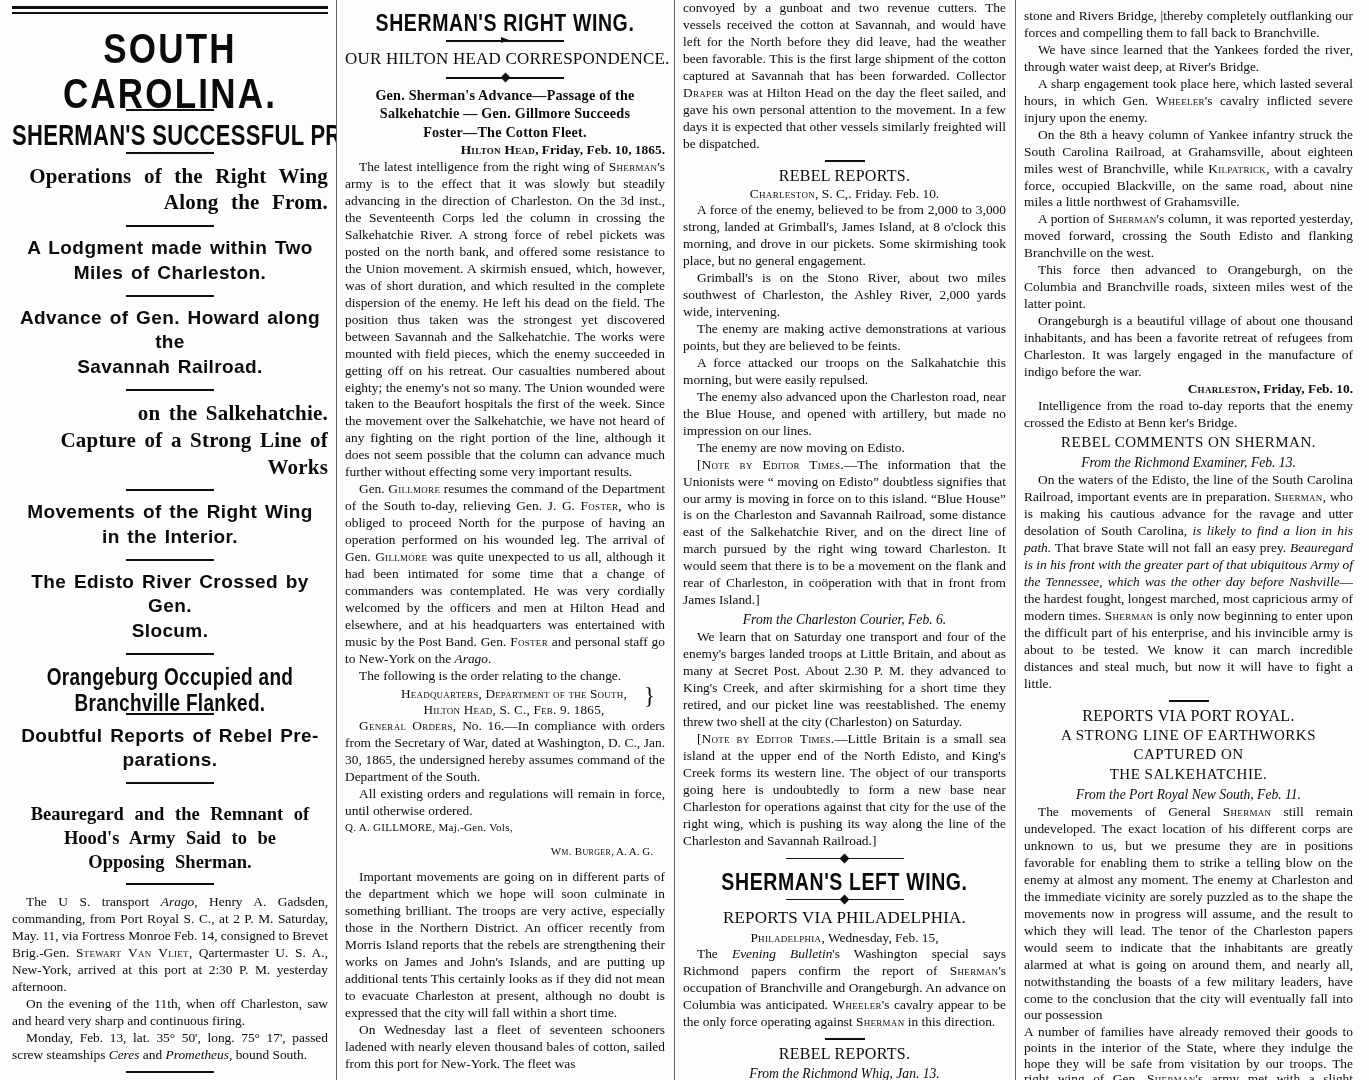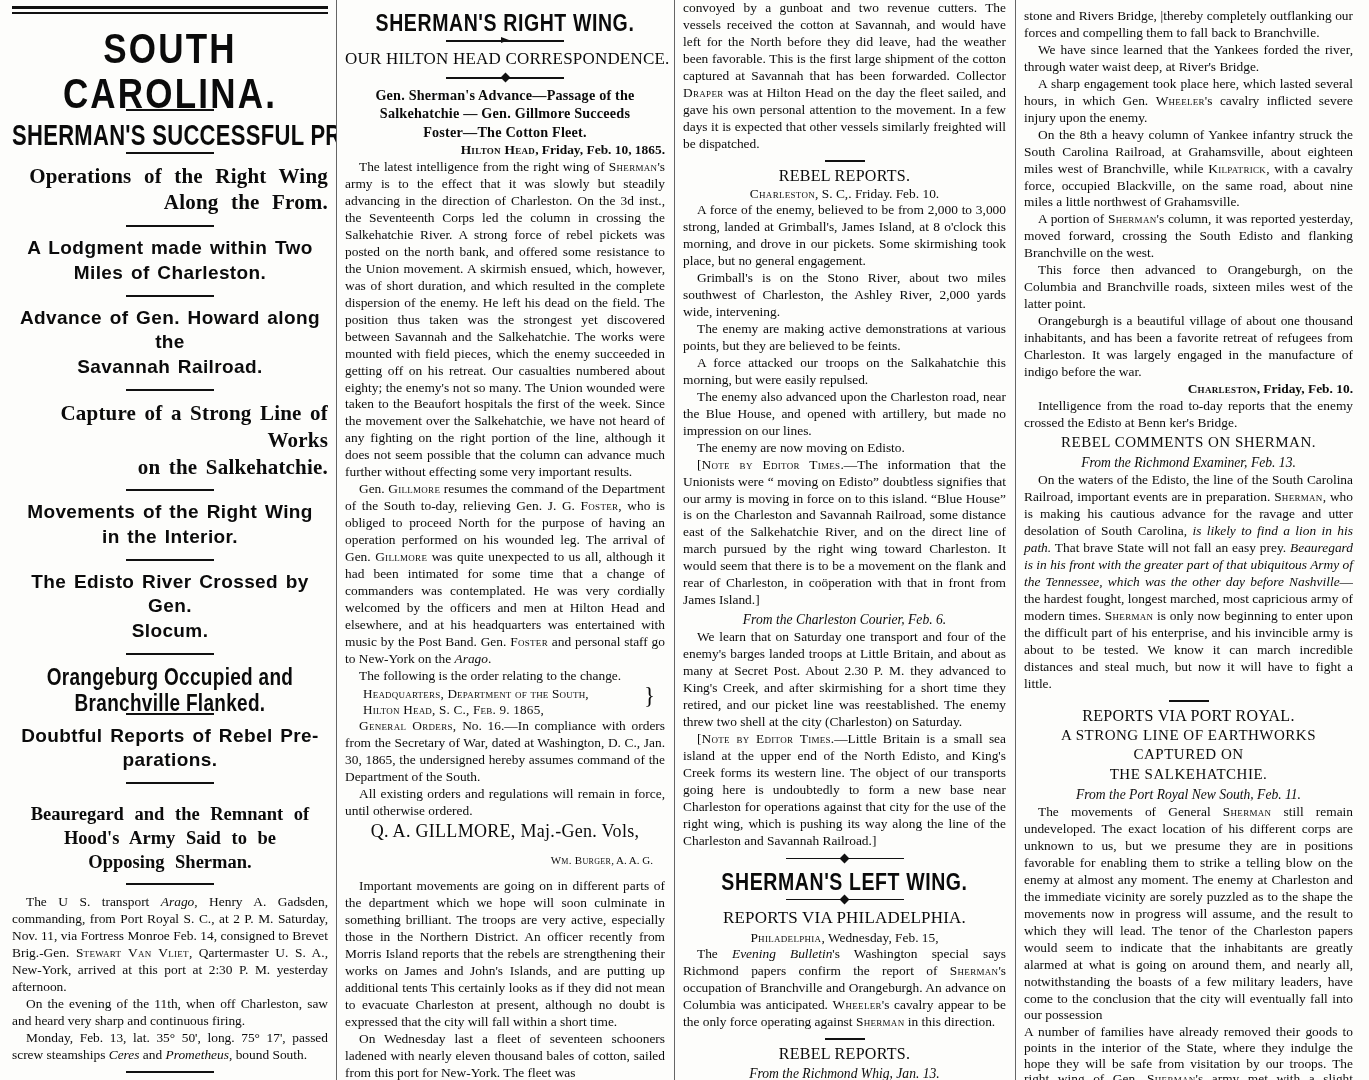--- a/index.html
+++ b/index.html
@@ -251,32 +251,31 @@
   }
 
   
   .hq-block {
     position: relative;
     font-size: 13.2px;
     line-height: 1.24;
     margin: 1px 0 0 0;
     padding-left: 18px;
   }
-  .hq-line { letter-spacing: .2px; }
+  .hq-line { text-align: center; letter-spacing: .2px; }
   .hq-brace {
     position: absolute;
     right: 10px;
     top: -1px;
     font-size: 23px;
     line-height: .95;
     font-family: "Liberation Serif", "DejaVu Serif", serif;
   }
   .sig-center {
-    text-align: center;
-    font-size: 18px;
+    font-size: 11px;
     letter-spacing: .3px;
     margin: 1px 0 8px 0;
   }
   .sig-left {
     text-align: right;
     font-size: 11px;
     margin: 12px;
   }
 </style>
 </head>
@@ -305,22 +304,22 @@
     </div>
     <div class="rule-short"></div>
 
     <div class="hl-4">
       <div>Advance of Gen. Howard along the</div>
       <div>Savannah Railroad.</div>
     </div>
     <div class="rule-short"></div>
 
     <div class="hl-3">
+      <div>on the Salkehatchie.</div>
       <div>Capture of a Strong Line of Works</div>
-      <div>on the Salkehatchie.</div>
     </div>
     <div class="rule-short"></div>
 
     <div class="hl-4">
       <div>Movements of the Right Wing</div>
       <div>in the Interior.</div>
     </div>
     <div class="rule-short"></div>
 
     <div class="hl-4">
@@ -342,21 +341,21 @@
     <div class="rule-short"></div>
 
     <div class="hl-5">
       <div>Beauregard and the Remnant of</div>
       <div>Hood's Army Said to be</div>
       <div>Opposing Sherman.</div>
     </div>
     <div class="rule-short"></div>
 
     <div class="body-text">
-      <p><span>The U  S. transport </span><i>Arago</i><span>, Henry A. Gadsden, commanding, from Port Royal S. C., at 2 P. M. Saturday, Nov. 11, via Fortress  Monroe Feb. 14, consigned  to Brevet Brig.-Gen. </span><span class="sc-up">Stewart Van Vliet</span><span>, Qartermaster U. S. A., New-York, arrived  at this  port at 2:30 P. M. yesterday afternoon.</span></p>
+      <p><span>The U  S. transport </span><i>Arago</i><span>, Henry A. Gadsden, commanding, from Port Royal S. C., at 2 P. M. Saturday, May. 11, via Fortress  Monroe Feb. 14, consigned  to Brevet Brig.-Gen. </span><span class="sc-up">Stewart Van Vliet</span><span>, Qartermaster U. S. A., New-York, arrived  at this  port at 2:30 P. M. yesterday afternoon.</span></p>
       <p>On the evening of  the  11th, when off  Charleston, saw and heard very sharp and continuous firing.</p>
       <p><span>Monday, Feb. 13, lat. 35° 50', long. 75° 17', passed screw  steamships </span><i>Ceres</i><span>  and  </span><i>Prometheus</i><span>, bound South.</span></p>
     </div>
     <div class="rule-short tight"></div>
   </div>
 
   <div class="col col-2">
     <div class="sec-head" style="margin-top:8px;">SHERMAN'S RIGHT WING.</div>
     <div class="rule-orn arrow"></div>
     <div class="sec-head-2">OUR HILTON HEAD CORRESPONDENCE.</div>

